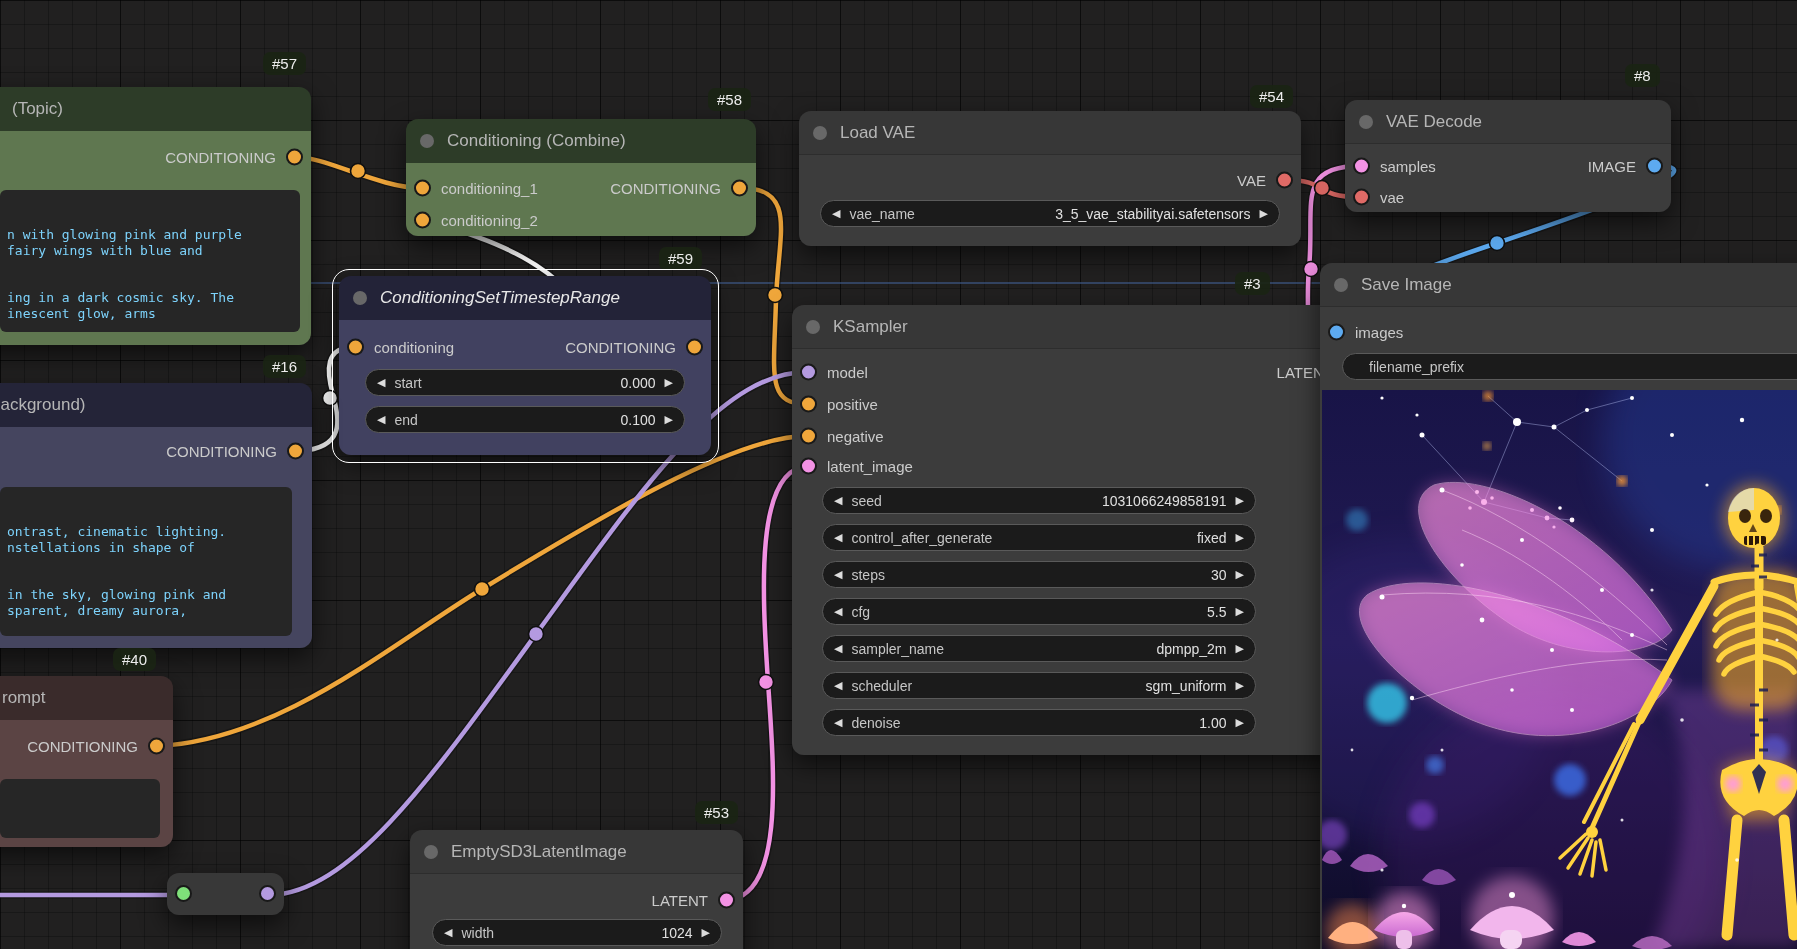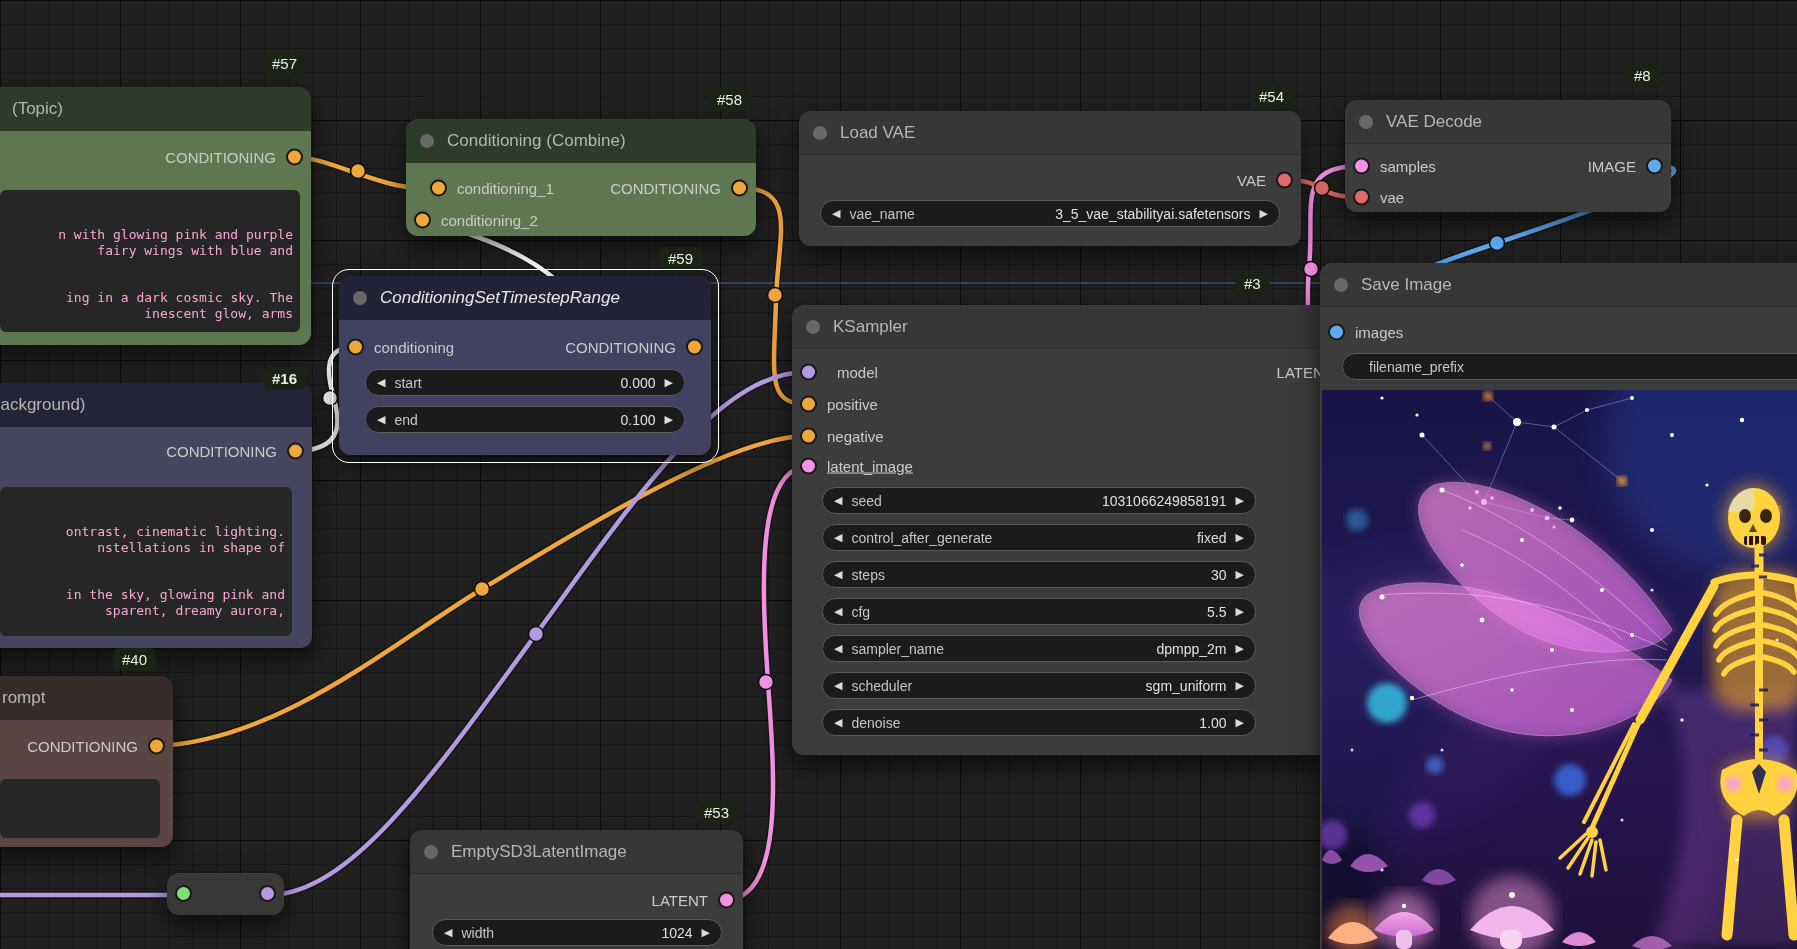--- a/index.html
+++ b/index.html
@@ -35,21 +35,21 @@
   .c-cond{background:#efa63b;} .c-model{background:#b49ae0;} .c-lat{background:#f392e4;}
   .c-vae{background:#e06a66;} .c-img{background:#5daaf0;} .c-green{background:#7fe07a;}
   .pill{position:absolute;height:27px;border-radius:14px;background:#1b1b1b;
         border:1px solid #5a5a5a;display:flex;align-items:center;box-sizing:border-box;
         padding:0 11px;font-size:14px;color:#c6c6c6;z-index:3;white-space:nowrap;overflow:hidden;}
   .pill .lab{margin-left:9px;}
   .pill .val{margin-left:auto;margin-right:9px;color:#e0e0e0;}
   .arr{font-size:11px;color:#dcdcdc;flex:none;}
   .txt{position:absolute;background:#262626;border-radius:6px;z-index:3;
        font-family:"DejaVu Sans Mono",monospace;font-size:13px;line-height:15.9px;
-       color:#f9a8d4;padding:5px 7px;white-space:pre;overflow:hidden;box-sizing:border-box;text-align:right;}
+       color:#7dd3fc;padding:5px 7px;white-space:pre;overflow:hidden;box-sizing:border-box;}
   .outlab{margin:0 10px;}
 </style>
 </head>
 <body>
 
 <div id="app">
 
   <svg id="wires" width="1797" height="949" viewBox="0 0 1797 949">
     <path d="M0,283 L1320,283" stroke="#3d5a8a" stroke-width="1.4" fill="none" opacity="0.85"></path>
     <g fill="none" stroke-linecap="round">
@@ -113,21 +113,21 @@
     </div>
   </div>
 
   <div class="badge" style="left:708px;top:88px;">#58</div>
   <div class="node green" style="left:406px;top:119px;width:350px;height:117px;">
     <div class="title">
         <span class="tdot"></span>
         <span>Conditioning (Combine)</span>
       </div>
     <div class="nbody"></div>
-    <div class="prow" style="left:8px;top:69px;margin-left:16px;">
+    <div class="prow" style="left:8px;top:69px;">
       <span class="pdot c-cond"></span>
       <span class="plab">conditioning_1</span>
     </div>
     <div class="prow" style="left:8px;top:101px;">
       <span class="pdot c-cond"></span>
       <span class="plab">conditioning_2</span>
     </div>
     <div class="prow" style="right:8px;top:69px;">
       <span class="outlab">CONDITIONING</span>
       <span class="pdot c-cond"></span>
@@ -157,21 +157,21 @@
       <span class="arr">▶</span>
     </div>
     <div class="pill" style="left:26px;top:130px;width:320px;">
       <span class="arr">◀</span>
       <span class="lab">end</span>
       <span class="val">0.100</span>
       <span class="arr">▶</span>
     </div>
   </div>
 
-  <div class="badge" style="left:263px;top:367px;font-weight:bold;">#16</div>
+  <div class="badge" style="left:263px;top:355px;">#16</div>
   <div class="node slate" style="left:-40px;top:383px;width:352px;height:265px;">
     <div class="title">
         <span style="">t (Background)</span>
       </div>
     <div class="nbody"></div>
     <div class="prow" style="right:8px;top:68px;">
       <span class="outlab">CONDITIONING</span>
       <span class="pdot c-cond"></span>
     </div>
     <div class="txt" style="left:40px;top:104px;width:292px;height:149px;">
@@ -233,33 +233,33 @@
     </div>
   </div>
 
   <div class="badge" style="left:1235px;top:272px;">#3</div>
   <div class="node grayn" style="left:792px;top:305px;width:576px;height:450px;">
     <div class="title">
         <span class="tdot"></span>
         <span>KSampler</span>
       </div>
     <div class="nbody"></div>
-    <div class="prow" style="left:8px;top:67px;gap:10px;">
+    <div class="prow" style="left:8px;top:67px;">
       <span class="pdot c-model"></span>
       <span class="plab">model</span>
     </div>
     <div class="prow" style="left:8px;top:99px;">
       <span class="pdot c-cond"></span>
       <span class="plab">positive</span>
     </div>
     <div class="prow" style="left:8px;top:131px;">
       <span class="pdot c-cond"></span>
       <span class="plab">negative</span>
     </div>
-    <div class="prow" style="left:8px;top:161px;text-decoration:underline;">
+    <div class="prow" style="left:8px;top:161px;">
       <span class="pdot c-lat"></span>
       <span class="plab">latent_image</span>
     </div>
     <div class="prow" style="right:8px;top:67px;">
       <span class="outlab">LATENT</span>
       <span class="pdot c-lat"></span>
     </div>
     <div class="pill" style="left:30px;top:182px;width:434px;">
       <span class="arr">◀</span>
       <span class="lab">seed</span>

